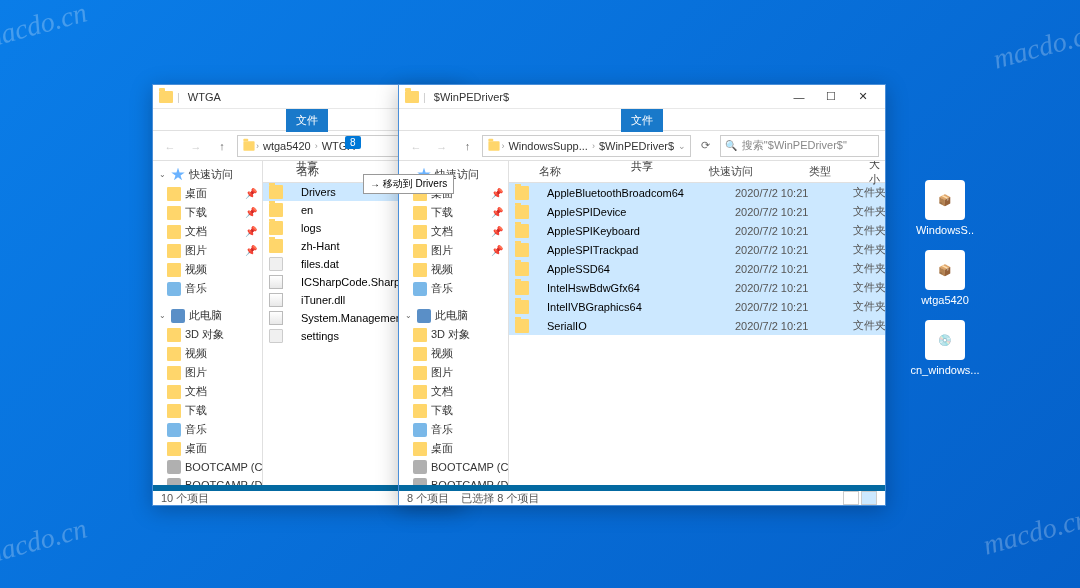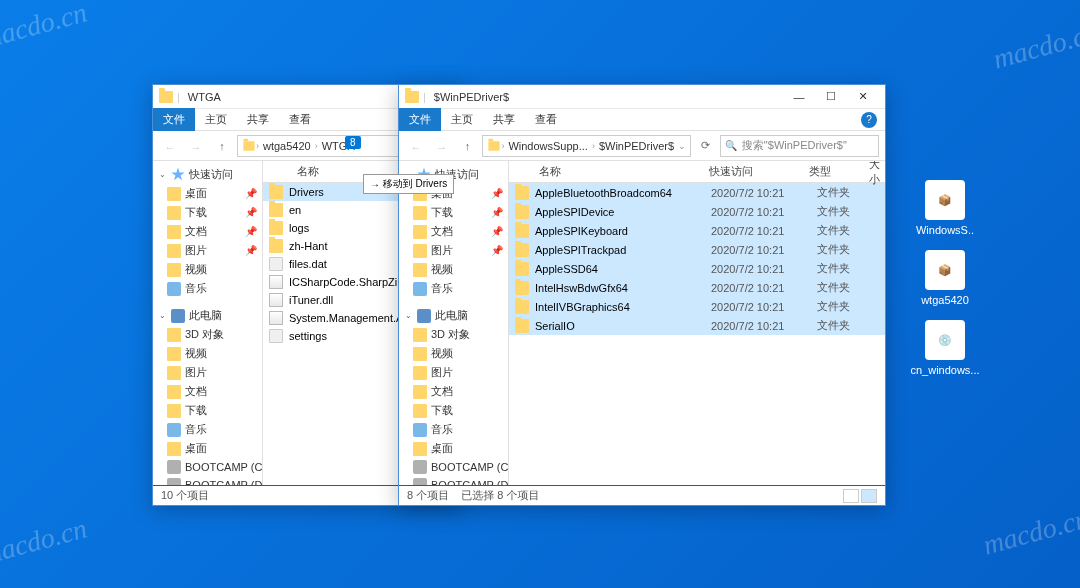--- a/index.html
+++ b/index.html
@@ -8,21 +8,21 @@
 .desktop-icon{position:absolute;width:70px;text-align:center;color:#fff;font-size:11px;}
 .desktop-icon .ic{width:40px;height:40px;margin:0 auto 4px;background:#fff;border-radius:4px;display:flex;align-items:center;justify-content:center;}
 .window{position:absolute;background:#fff;border:1px solid #4a8fd9;box-shadow:0 4px 20px rgba(0,0,0,.25);display:flex;flex-direction:column;}
 .titlebar{height:24px;background:#fff;display:flex;align-items:center;padding:0 6px;border-bottom:1px solid #e8e8e8;}
 .titlebar .ticons{display:flex;gap:4px;align-items:center;}
 .folder-ic{width:14px;height:12px;background:#ffd66b;border-radius:1px;position:relative;}
 .folder-ic:before{content:"";position:absolute;top:-3px;left:0;width:6px;height:3px;background:#ffd66b;border-radius:1px 1px 0 0;}
 .titlebar .title{margin-left:8px;color:#333;}
 .winbtns{margin-left:auto;display:flex;}
 .winbtns div{width:32px;height:24px;display:flex;align-items:center;justify-content:center;color:#333;cursor:pointer;}
-.ribbon{height:22px;display:flex;align-items:center;border-bottom:1px solid #e0e0e0;}
+.ribbon{height:22px;display:flex;align-items:center;border-bottom:1px solid #e0e0e0;flex-direction:column;}
 .ribbon .tab{padding:4px 10px;color:#333;cursor:pointer;}
 .ribbon .tab.active{background:#1979ca;color:#fff;}
 .ribbon .help{margin-left:auto;margin-right:8px;width:16px;height:16px;border-radius:50%;background:#1979ca;color:#fff;display:flex;align-items:center;justify-content:center;font-size:10px;}
 .addrbar{height:30px;display:flex;align-items:center;padding:0 6px;gap:4px;border-bottom:1px solid #e0e0e0;}
 .navbtn{width:22px;height:22px;display:flex;align-items:center;justify-content:center;color:#666;cursor:pointer;}
 .navbtn.disabled{color:#ccc;}
 .breadcrumb{flex:1;height:22px;border:1px solid #ccc;display:flex;align-items:center;padding:0 4px;background:#fff;}
 .breadcrumb .seg{padding:0 4px;color:#333;}
 .breadcrumb .sep{color:#999;font-size:9px;}
 .refresh{width:22px;}
@@ -35,31 +35,31 @@
 .nav-item .tw{width:8px;color:#666;font-size:8px;}
 .nic{width:14px;height:14px;flex-shrink:0;}
 .nic.star{background:#6bb3ff;clip-path:polygon(50% 0,61% 35%,98% 35%,68% 57%,79% 91%,50% 70%,21% 91%,32% 57%,2% 35%,39% 35%);}
 .nic.fld{background:#ffd66b;border-radius:1px;}
 .nic.pc{background:#5a8fc7;border-radius:2px;}
 .nic.drv{background:#b0b0b0;border-radius:2px;}
 .nic.mus{background:#7ab8e8;border-radius:2px;}
 .content{flex:1;overflow:auto;}
 .cols{height:22px;border-bottom:1px solid #e0e0e0;display:flex;align-items:center;padding-left:6px;color:#444;}
 .cols span{padding:0 8px;}
-.file-row{display:flex;align-items:center;padding:2px 6px;gap:6px;cursor:default;}
+.file-row{display:flex;align-items:center;padding:2px 6px;gap:18px;cursor:default;}
 .file-row.sel{background:#cce8ff;}
 .file-row .fic{width:14px;height:14px;flex-shrink:0;}
 .fic.folder{background:#ffd66b;border-radius:1px;position:relative;}
 .fic.folder:before{content:"";position:absolute;top:-2px;left:0;width:6px;height:2px;background:#ffd66b;}
 .fic.file{background:#f0f0f0;border:1px solid #ccc;border-radius:1px;}
 .fic.dll{background:linear-gradient(#fff,#e8e8e8);border:1px solid #bbb;}
 .file-row .fname{flex:0 0 170px;white-space:nowrap;overflow:hidden;text-overflow:ellipsis;}
 .file-row .fdate{flex:0 0 100px;color:#555;}
 .file-row .ftype{flex:0 0 60px;color:#555;}
-.status{height:20px;border-top:1px solid #0369a1;display:flex;align-items:center;padding:0 8px;color:#555;gap:12px;}
+.status{height:20px;border-top:6px solid #0369a1;display:flex;align-items:center;padding:0 8px;color:#555;gap:12px;}
 .status .view{margin-left:auto;display:flex;gap:2px;}
 .status .view div{width:16px;height:14px;border:1px solid #ccc;}
 .status .view .act{background:#cce8ff;}
 .drag-cursor{position:absolute;left:345px;top:136px;z-index:50;}
 .drag-badge{background:#0078d7;color:#fff;padding:1px 5px;border-radius:2px;font-size:10px;}
 .drag-tip{position:absolute;left:363px;top:174px;background:#fff;border:1px solid #999;padding:2px 6px;font-size:10px;z-index:50;white-space:nowrap;}
 .drag-tip:before{content:"→ ";}
 .pin{color:#888;font-size:10px;margin-left:auto;}
 </style>
 </head>

